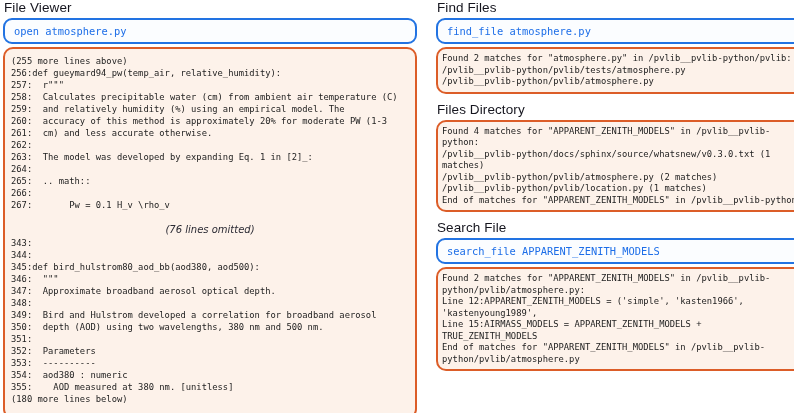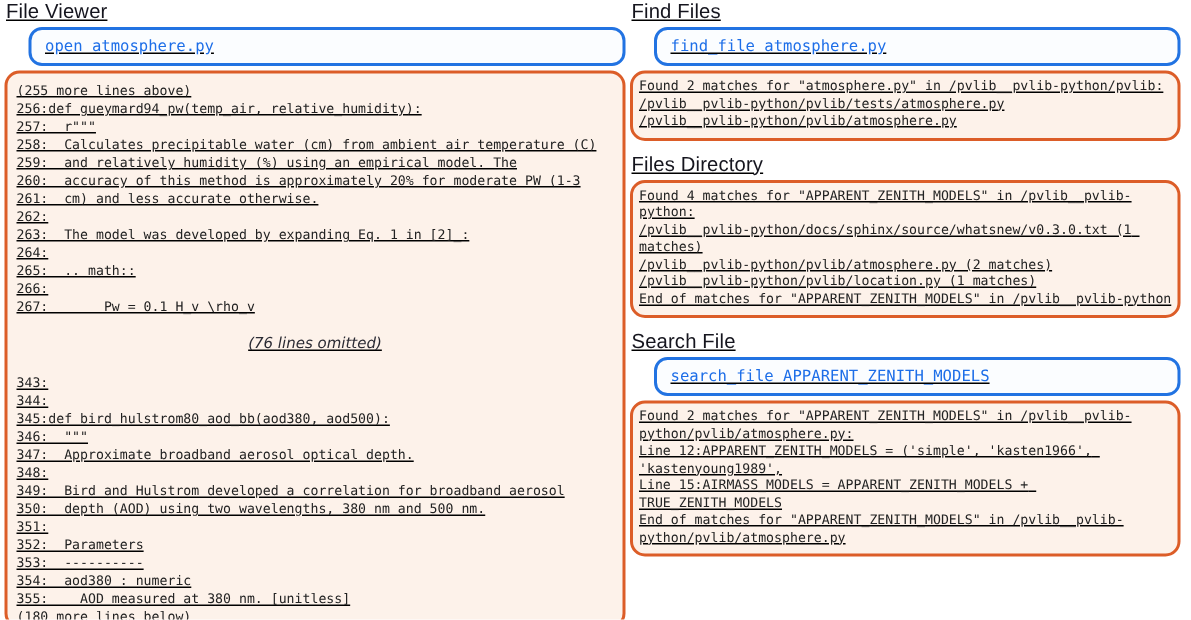--- a/index.html
+++ b/index.html
@@ -15,22 +15,22 @@
   html, body {
     margin: 0; padding: 0;
     width: 794px; height: 413px;
     background: #ffffff;
     overflow: hidden;
     font-family: "Liberation Sans", sans-serif;
   }
   .layout {
     display: flex;
     padding-left: 3px;
-    gap: 3px;
-    width: 794px; height: 413px; text-decoration: underline;
+    gap: 19px;
+    width: 794px; height: 413px;
   }
   .col-left { width: 414px; flex: none; }
   .col-right { width: 367px; flex: none; }
 
   .panel-title {
     margin: 1px 0 0 1px;
     font-size: 13.5px;
     font-weight: 500;
     line-height: 14px;
     height: 14px;
@@ -46,21 +46,20 @@
     border-radius: 9px;
     background: var(--command-bg);
     display: flex;
     align-items: center;
     padding: 0 9px;
     font-family: "DejaVu Sans Mono", monospace;
     font-size: 10.4px;
     color: var(--blue-text);
     white-space: pre;
     overflow: hidden;
-    margin-left: 16px;
   }
 
   .out {
     margin-top: 3px;
     border: 2px solid var(--accent-orange);
     border-radius: 10px;
     background: var(--output-bg);
     color: var(--text-dark);
     font-family: "DejaVu Sans Mono", monospace;
     overflow: hidden;
@@ -82,21 +81,21 @@
     padding: 4px 2px 4px 4px;
     font-size: 8.8px;
     line-height: 11.5px;
   }
   .omitted {
     text-align: center;
     font-family: "DejaVu Sans", sans-serif;
     font-style: italic;
     font-size: 10px;
     line-height: 12px;
-    margin: 13px 0 14px 0;
+    margin: 13px 0 1px 0;
     color: #2A2A33;
   }
 </style>
 </head>
 <body>
 
 <div class="layout">
 
   <div class="col-left">
     <h2 class="panel-title">File Viewer</h2>

